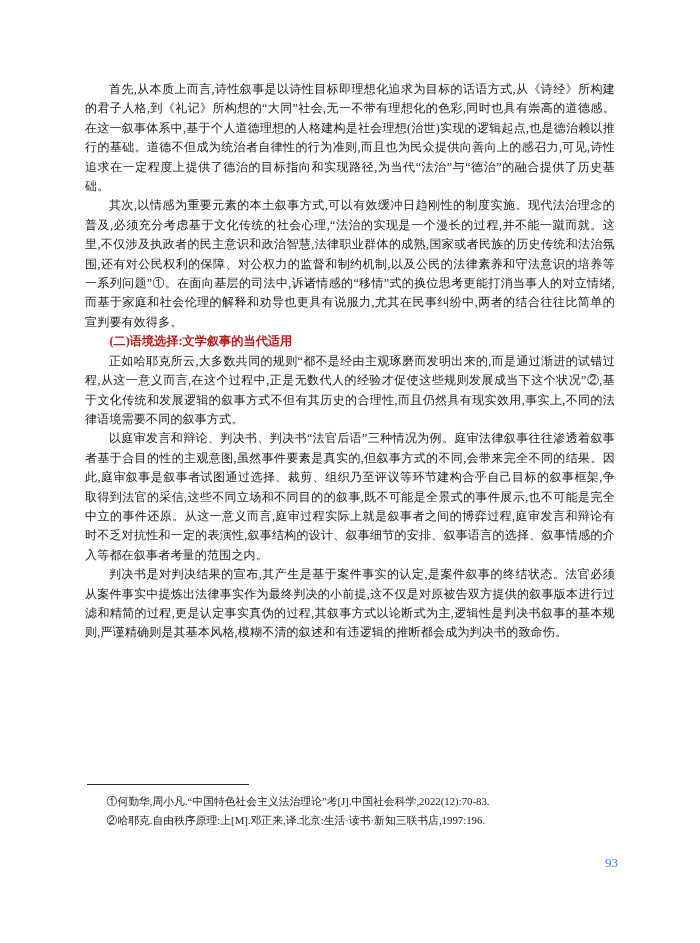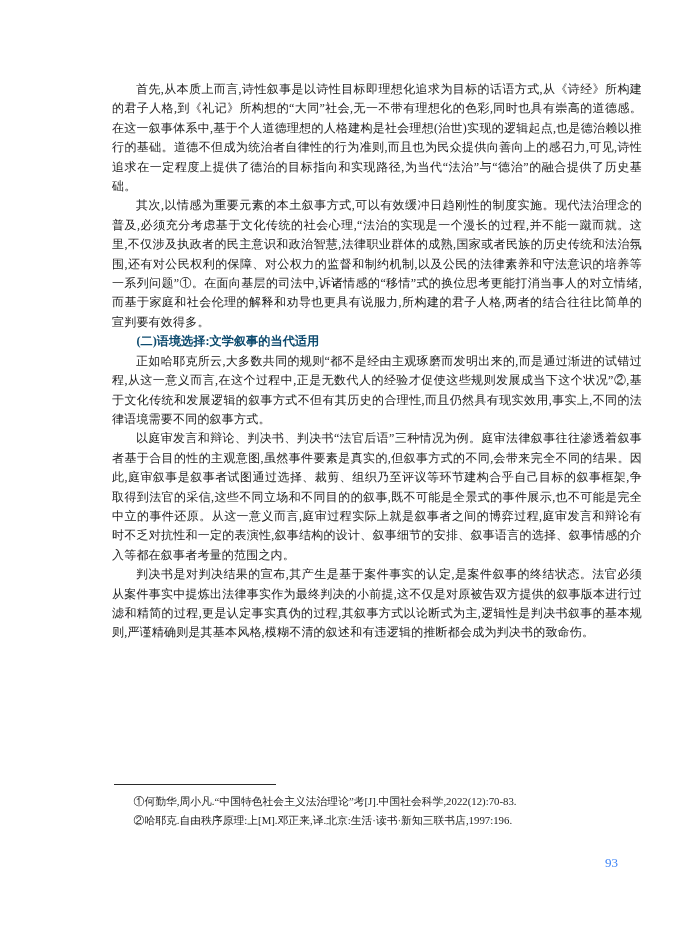--- a/index.html
+++ b/index.html
@@ -11,21 +11,20 @@
     height: 943px;
     background: #ffffff;
     position: relative;
     overflow: hidden;
     font-family: "Liberation Serif", "DejaVu Serif", serif;
     color: #1b1b1b;
   }
   .page {
     position: absolute;
     inset: 0;
-    margin-left: 27px;
   }
   .text-block {
     position: absolute;
     left: 85px;
     top: 80px;
     width: 530px;
     height: 740px;
     overflow: hidden;
   }
   .para {
@@ -35,21 +34,21 @@
     font-size: 12px;
     line-height: 19.4px;
     letter-spacing: 0.2px;
   }
   .section-heading {
     margin: 0;
     text-indent: 2em;
     font-size: 12.2px;
     line-height: 19.4px;
     font-weight: bold;
-    color: #0c4a6e;
+    color: #b91c1c;
   }
   .footnotes {
     position: absolute;
     left: 85px;
     top: 784px;
     width: 530px;
   }
   .footnote-rule {
     width: 162px;
     height: 0;
@@ -72,21 +71,21 @@
     color: #3b82f6;
   }
 </style>
 </head>
 <body>
 
 <div class="page">
 
   <main class="text-block">
     <p class="para">首先,从本质上而言,诗性叙事是以诗性目标即理想化追求为目标的话语方式,从《诗经》所构建的君子人格,到《礼记》所构想的“大同”社会,无一不带有理想化的色彩,同时也具有崇高的道德感。在这一叙事体系中,基于个人道德理想的人格建构是社会理想(治世)实现的逻辑起点,也是德治赖以推行的基础。道德不但成为统治者自律性的行为准则,而且也为民众提供向善向上的感召力,可见,诗性追求在一定程度上提供了德治的目标指向和实现路径,为当代“法治”与“德治”的融合提供了历史基础。</p>
-    <p class="para">其次,以情感为重要元素的本土叙事方式,可以有效缓冲日趋刚性的制度实施。现代法治理念的普及,必须充分考虑基于文化传统的社会心理,“法治的实现是一个漫长的过程,并不能一蹴而就。这里,不仅涉及执政者的民主意识和政治智慧,法律职业群体的成熟,国家或者民族的历史传统和法治氛围,还有对公民权利的保障、对公权力的监督和制约机制,以及公民的法律素养和守法意识的培养等一系列问题”①。在面向基层的司法中,诉诸情感的“移情”式的换位思考更能打消当事人的对立情绪,而基于家庭和社会伦理的解释和劝导也更具有说服力,所构建的君子人格,两者的结合往往比简单的宣判要有效得多。</p>
+    <p class="para">其次,以情感为重要元素的本土叙事方式,可以有效缓冲日趋刚性的制度实施。现代法治理念的普及,必须充分考虑基于文化传统的社会心理,“法治的实现是一个漫长的过程,并不能一蹴而就。这里,不仅涉及执政者的民主意识和政治智慧,法律职业群体的成熟,国家或者民族的历史传统和法治氛围,还有对公民权利的保障、对公权力的监督和制约机制,以及公民的法律素养和守法意识的培养等一系列问题”①。在面向基层的司法中,诉诸情感的“移情”式的换位思考更能打消当事人的对立情绪,而基于家庭和社会伦理的解释和劝导也更具有说服力,尤其在民事纠纷中,两者的结合往往比简单的宣判要有效得多。</p>
     <h3 class="section-heading">(二)语境选择:文学叙事的当代适用</h3>
     <p class="para">正如哈耶克所云,大多数共同的规则“都不是经由主观琢磨而发明出来的,而是通过渐进的试错过程,从这一意义而言,在这个过程中,正是无数代人的经验才促使这些规则发展成当下这个状况”②,基于文化传统和发展逻辑的叙事方式不但有其历史的合理性,而且仍然具有现实效用,事实上,不同的法律语境需要不同的叙事方式。</p>
     <p class="para">以庭审发言和辩论、判决书、判决书“法官后语”三种情况为例。庭审法律叙事往往渗透着叙事者基于合目的性的主观意图,虽然事件要素是真实的,但叙事方式的不同,会带来完全不同的结果。因此,庭审叙事是叙事者试图通过选择、裁剪、组织乃至评议等环节建构合乎自己目标的叙事框架,争取得到法官的采信,这些不同立场和不同目的的叙事,既不可能是全景式的事件展示,也不可能是完全中立的事件还原。从这一意义而言,庭审过程实际上就是叙事者之间的博弈过程,庭审发言和辩论有时不乏对抗性和一定的表演性,叙事结构的设计、叙事细节的安排、叙事语言的选择、叙事情感的介入等都在叙事者考量的范围之内。</p>
     <p class="para">判决书是对判决结果的宣布,其产生是基于案件事实的认定,是案件叙事的终结状态。法官必须从案件事实中提炼出法律事实作为最终判决的小前提,这不仅是对原被告双方提供的叙事版本进行过滤和精简的过程,更是认定事实真伪的过程,其叙事方式以论断式为主,逻辑性是判决书叙事的基本规则,严谨精确则是其基本风格,模糊不清的叙述和有违逻辑的推断都会成为判决书的致命伤。</p>
   </main>
 
   <footer class="footnotes">
     <div class="footnote-rule"></div>
     <p class="footnote"><span>①</span><span>何勤华,周小凡.“中国特色社会主义法治理论”考[J].中国社会科学,2022(12):70-83.</span></p>
     <p class="footnote"><span>②</span><span>哈耶克.自由秩序原理:上[M].邓正来,译.北京:生活·读书·新知三联书店,1997:196.</span></p>

